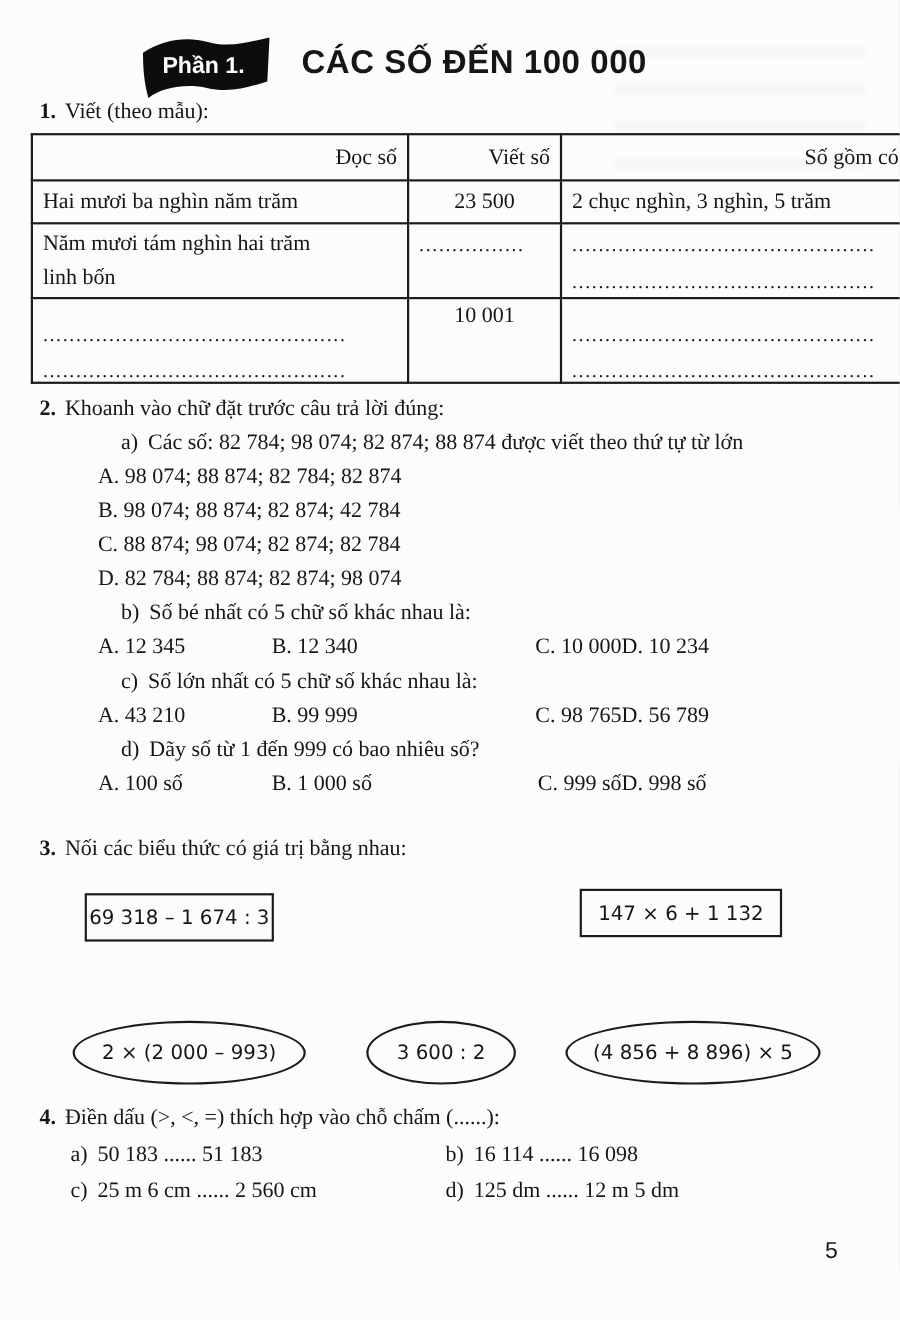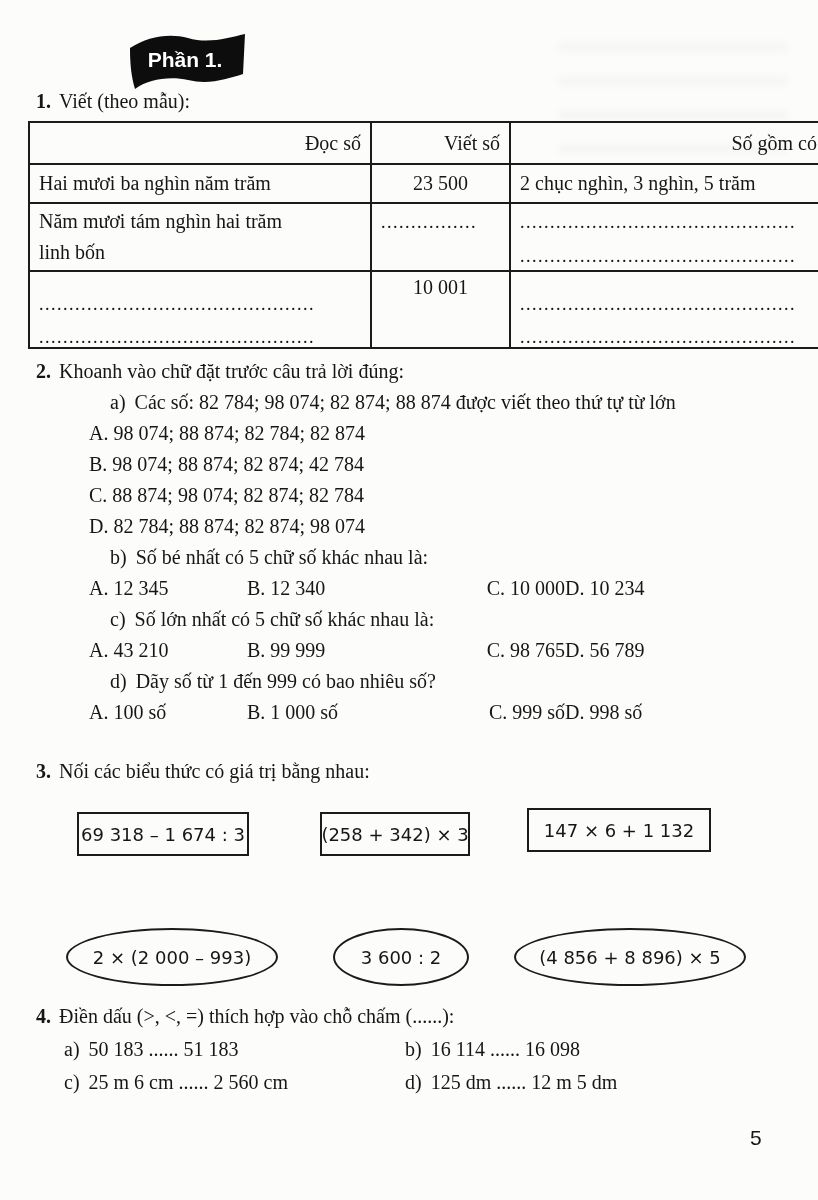--- a/index.html
+++ b/index.html
@@ -91,20 +91,21 @@
   <div class="bleed"></div>
 
   <div class="flag">
     <span>
       <svg viewBox="0 0 124 60" xmlns="http://www.w3.org/2000/svg">
         <path d="M4,16 C22,4 44,1 62,6 C82,12 102,6 119,2 L117,42 C101,47 83,53 62,48 C44,44 22,47 9,57 C5,44 4,30 4,16 Z" fill="#0d0d0d"></path>
       </svg>
     </span>
     <span class="flag-label">Phần 1.</span>
   </div>
+  <div class="title">CÁC SỐ ĐẾN 100 000</div>
 
   <div class="ex1-prompt">
     <span class="num">1.</span><span>Viết (theo mẫu):</span>
   </div>
 
   <table class="tbl">
     <tbody>
         <tr>
       <th class="c1">Đọc số</th>
       <th class="c2">Viết số</th>
@@ -186,21 +187,20 @@
       <span class="oc">B. 1 000 số</span>
       <span class="oc3">C. 999 số</span>
       <span>D. 998 số</span>
     </div>
   </div>
 
   <div class="ex3-prompt">
     <span class="num">3.</span><span>Nối các biểu thức có giá trị bằng nhau:</span>
   </div>
   <div class="shape box1">69 318 – 1 674 : 3</div>
-  <div class="shape box2">(258 + 342) × 3</div>
   <div class="shape box3">147 × 6 + 1 132</div>
   <div class="shape ell ell1">2 × (2 000 – 993)</div>
   <div class="shape ell ell2">3 600 : 2</div>
   <div class="shape ell ell3">(4 856 + 8 896) × 5</div>
 
   <div class="ex4">
     <div class="l1">
       <span class="num">4.</span><span>Điền dấu (&gt;, &lt;, =) thích hợp vào chỗ chấm (......):</span>
     </div>
     <div class="ex4row">

